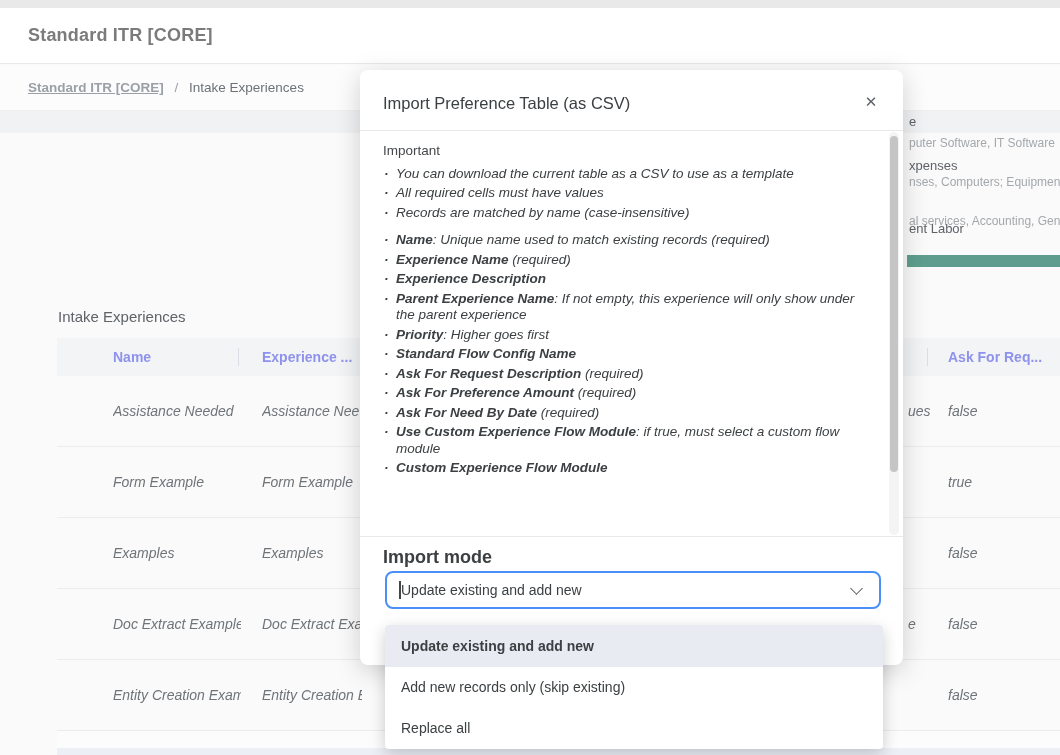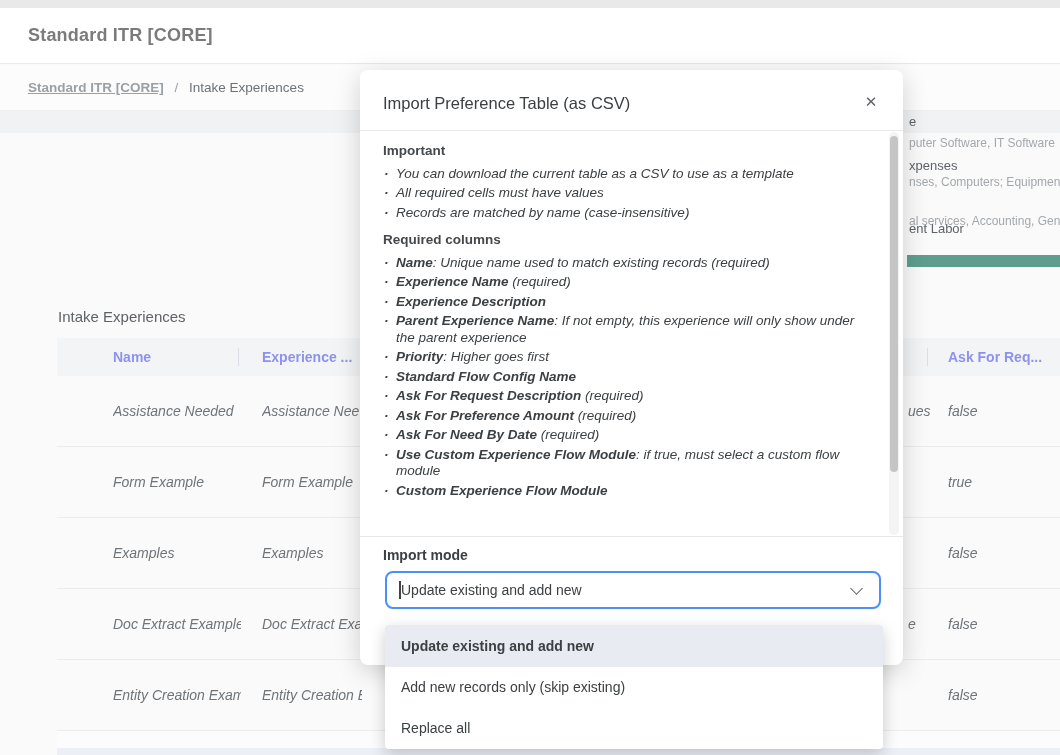--- a/index.html
+++ b/index.html
@@ -47,30 +47,30 @@
   
   .modal { position:absolute; left:360px; top:62px; width:543px; height:595px; background:#ffffff; border-radius:8px;
            box-shadow:0 6px 26px rgba(0,0,0,.18); z-index:10; }
   .modal-title { position:absolute; left:23px; top:24px; font-size:16.5px; color:#3c4043; }
   .modal-close { position:absolute; right:22px; top:22px; width:20px; height:20px; font-size:15px; line-height:20px; text-align:center; color:#5f6368; cursor:pointer; }
   .modal-hr { position:absolute; left:0; top:60px; width:543px; height:1px; background:#e8e8e8; }
   .modal-hr2 { position:absolute; left:0; top:466px; width:543px; height:1px; background:#e8e8e8; }
 
   .modal-content { position:absolute; left:23px; top:61px; width:484px; height:405px; overflow:hidden; padding-top:12px;
                    font-size:13.5px; color:#3c4043; }
-  .modal-content h4 { font-size:13.5px; font-weight:700; color:#45484b; line-height:16.5px; margin-bottom:6px; }
+  .modal-content h4 { font-size:13.5px; font-weight:400; color:#45484b; line-height:16.5px; margin-bottom:6px; }
   .modal-content ul { list-style:none; margin-bottom:11px; }
   .modal-content li { position:relative; padding-left:13px; line-height:16.5px; margin-bottom:3px;font-style:italic; }
   .modal-content li::before { content:"·"; position:absolute; left:1px; font-weight:700; }
   .modal-content li b { font-weight:700; }
 
   .scroll-track { position:absolute; right:4px; top:62px; width:10px; height:403px; background:#f4f4f4; border-radius:5px; }
   .scroll-thumb { position:absolute; right:5px; top:66px; width:8px; height:336px; background:#c5c5c5; border-radius:4px; cursor:pointer; }
 
-  .import-label { position:absolute; left:23px; top:477px; font-size:14px; font-weight:600; color:#3c4043; }
+  .import-label { position:absolute; left:23px; top:477px; font-size:18px; font-weight:600; color:#3c4043; }
   .select { position:absolute; left:25px; top:501px; width:496px; height:38px; border:2px solid #4a90f7; border-radius:8px;
             background:#fff; cursor:pointer; }
   .select-value { position:absolute; left:14px; top:0; line-height:34px; font-size:14px; color:#3c4043; }
   .caret { position:absolute; left:12px; top:8px; width:1.5px; height:18px; background:#444; }
   .chev { position:absolute; right:18px; top:11px; width:9px; height:9px; border-right:1.8px solid #5f6368; border-bottom:1.8px solid #5f6368; transform:rotate(45deg); }
 
   
   .dropdown { position:absolute; left:385px; top:617px; width:498px; height:124px; background:#ffffff; border-radius:4px;
               box-shadow:0 5px 16px rgba(0,0,0,.2); z-index:12; overflow:hidden; }
   .opt { position:relative; height:41px; line-height:41px; padding-left:16px; font-size:14px; color:#3c4043; cursor:pointer; white-space:nowrap; }
@@ -154,21 +154,20 @@
     <div class="modal-close">✕</div>
     <div class="modal-hr"></div>
 
     <div class="modal-content">
       <h4>Important</h4>
       <ul id="important-list">
           <li>You can download the current table as a CSV to use as a template</li>
           <li>All required cells must have values</li>
           <li>Records are matched by name (case-insensitive)</li>
         </ul>
-      <h4>Required columns</h4>
       <ul id="required-list">
           <li><b>Name</b>: Unique name used to match existing records (required)</li>
           <li><b>Experience Name</b> (required)</li>
           <li><b>Experience Description</b></li>
           <li><b>Parent Experience Name</b>: If not empty, this experience will only show under the parent experience</li>
           <li><b>Priority</b>: Higher goes first</li>
           <li><b>Standard Flow Config Name</b></li>
           <li><b>Ask For Request Description</b> (required)</li>
           <li><b>Ask For Preference Amount</b> (required)</li>
           <li><b>Ask For Need By Date</b> (required)</li>

